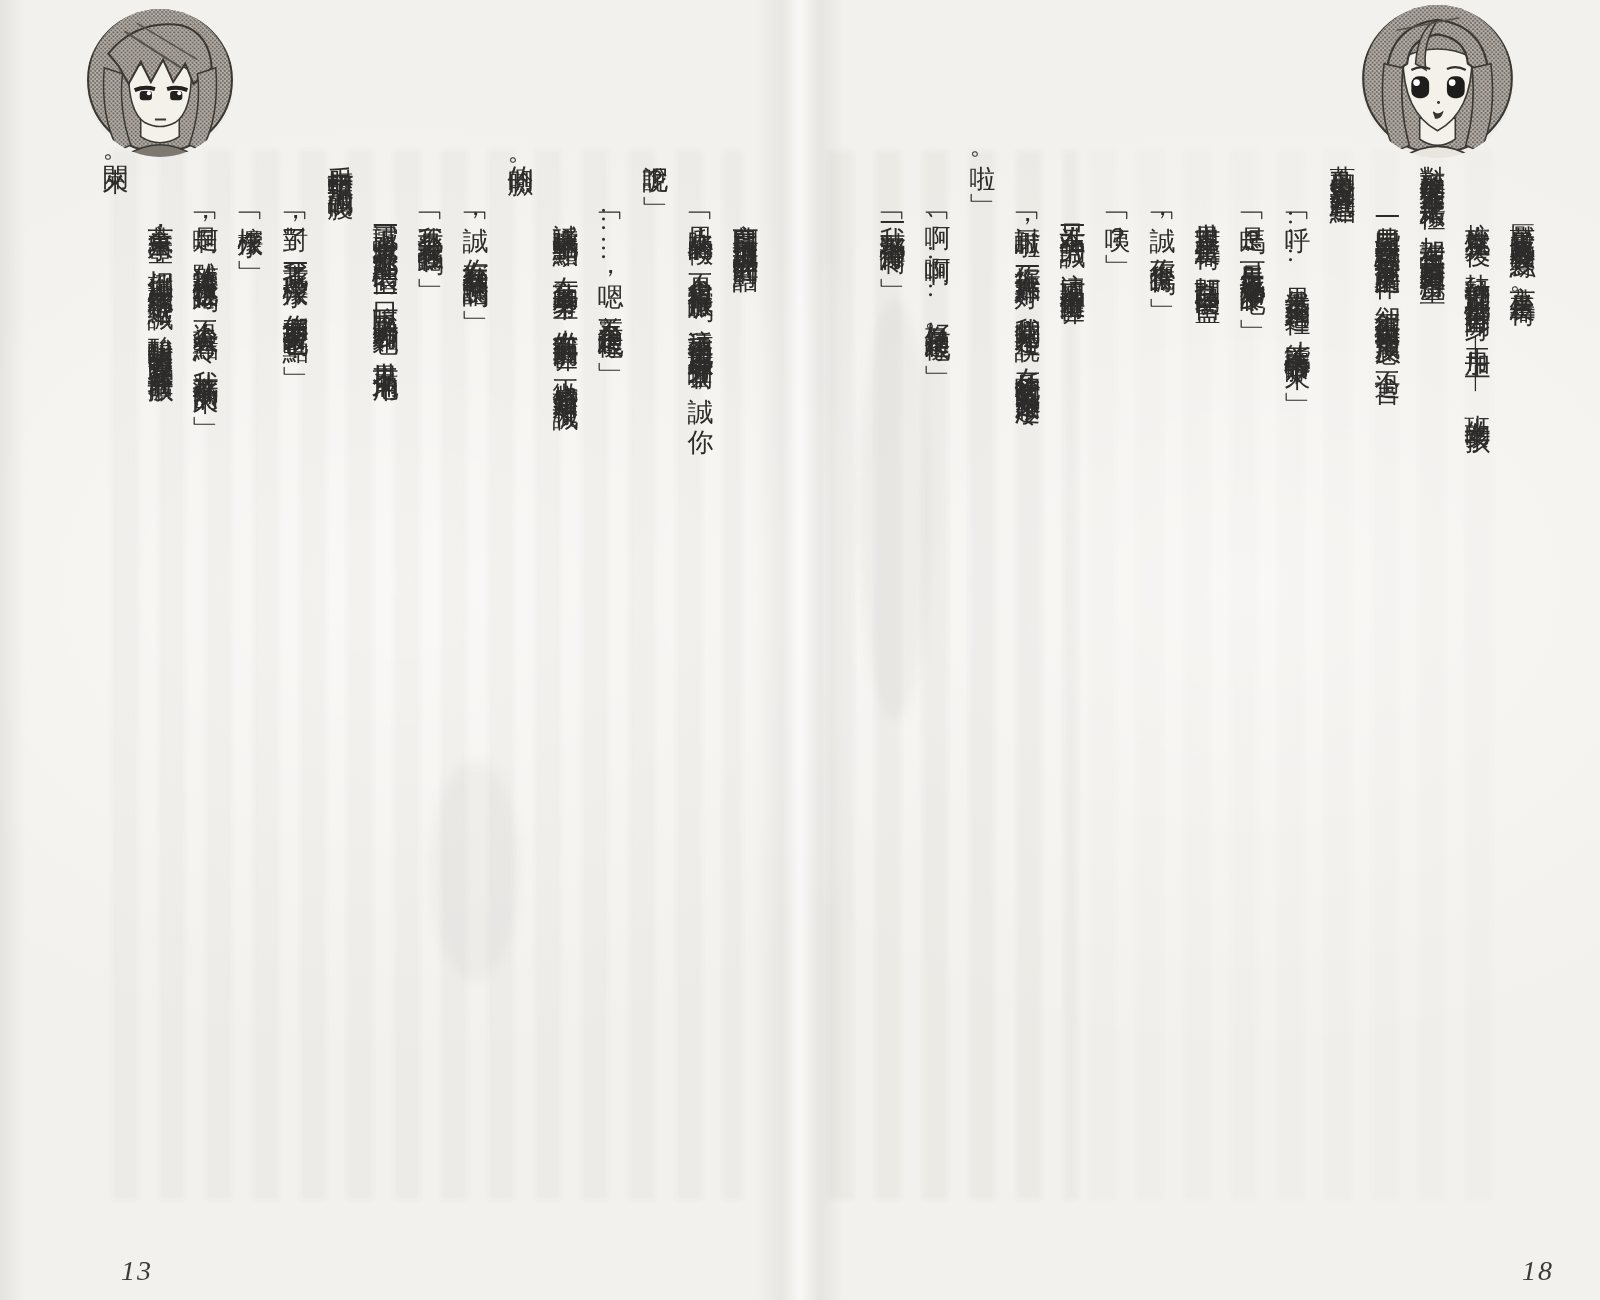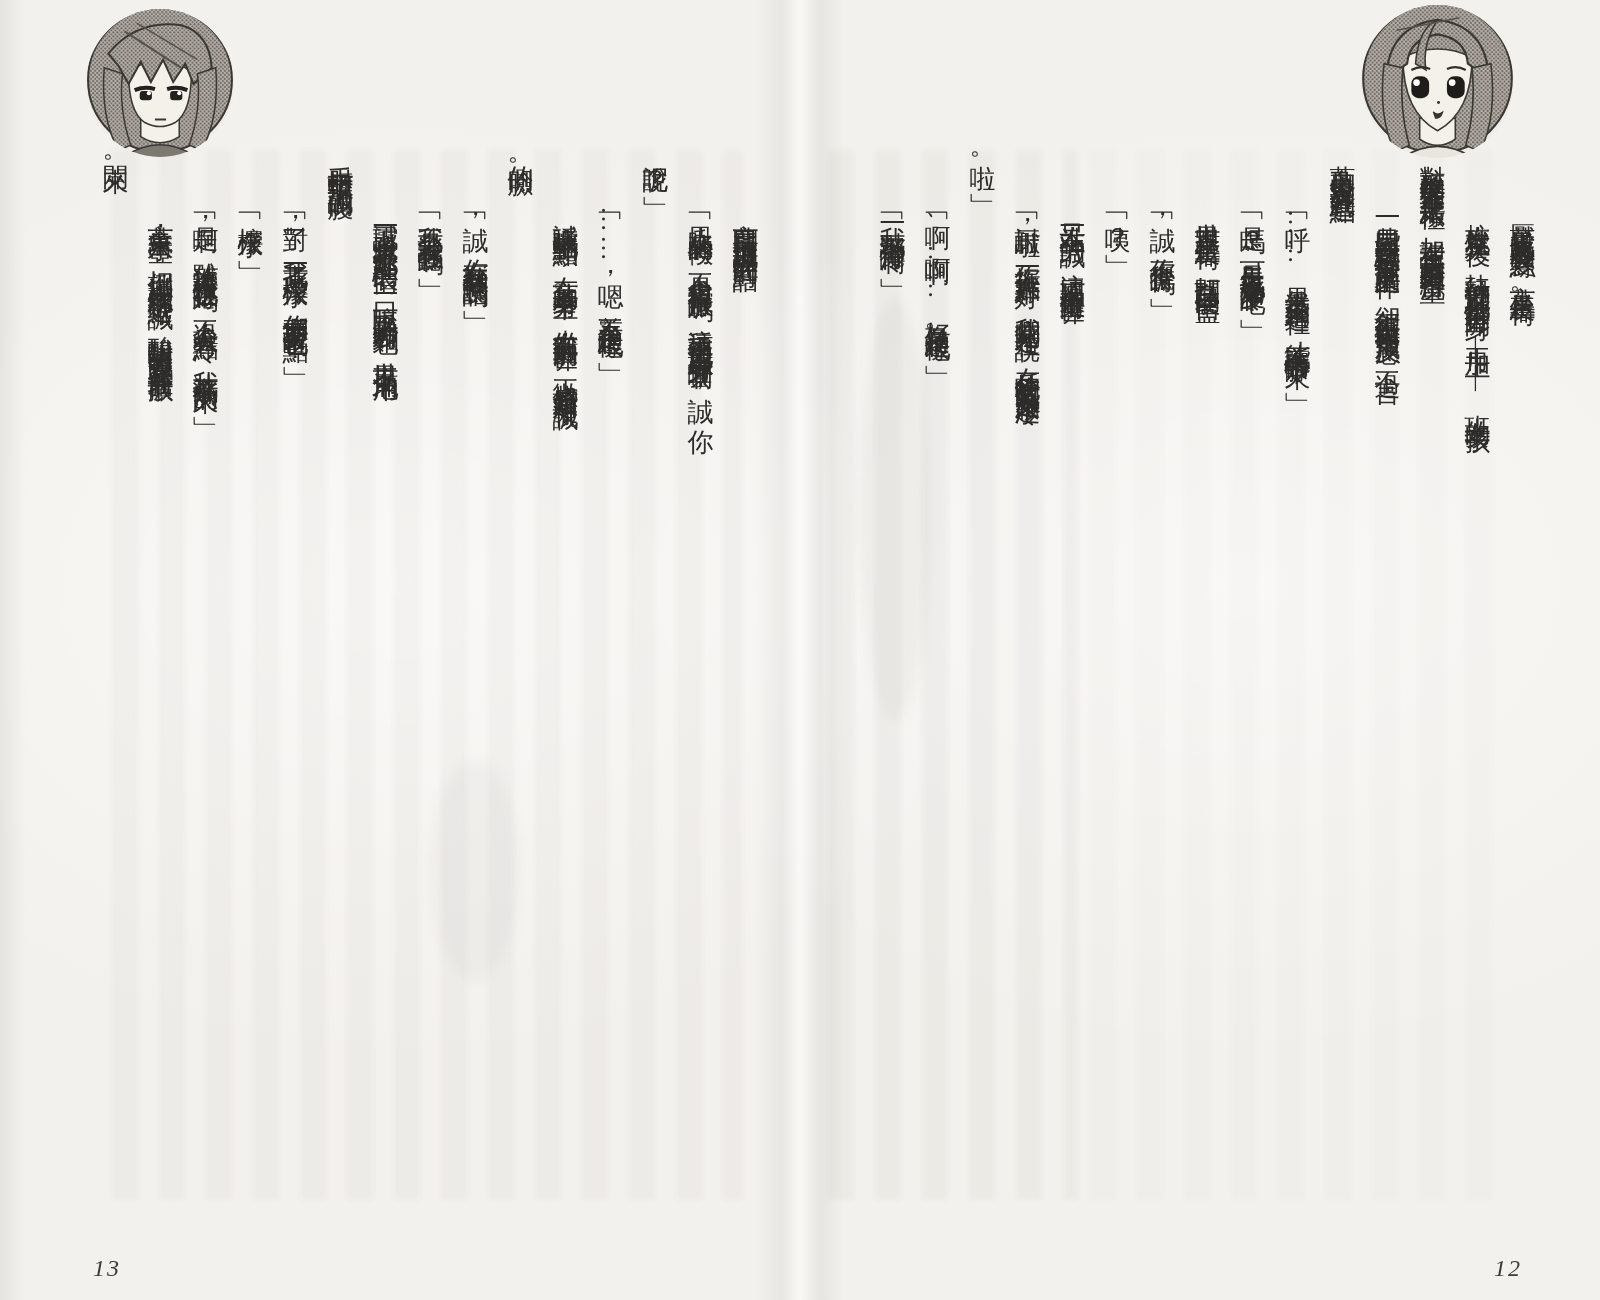--- a/index.html
+++ b/index.html
@@ -46,21 +46,21 @@
     color:#2d2c2a;
     text-rendering:optimizeLegibility;
   }
   .vblock.left-page-text{left:93px;}
   .vblock.right-page-text{left:870px;}
   .col{white-space:nowrap;}
   .col[data-indent="yes"]{text-indent:58px;}
 
   .page-number{
     position:absolute;top:1255px;
-    font-style:italic;font-size:24px;color:#3c3b39;letter-spacing:2px;
+    font-style:italic;font-size:28px;color:#3c3b39;letter-spacing:2px;margin-left:28px;
   }
   .page-number.pn-left{left:93px;}
   .page-number.pn-right{left:1494px;}
 
   .avatar{position:absolute;}
   .avatar.av-left{left:84px;top:7px;width:152px;height:152px;}
   .avatar.av-right{left:1359px;top:3px;width:157px;height:157px;}
   .avatar svg{width:100%;height:100%;display:block;}
 </style>
 </head>
@@ -176,15 +176,15 @@
     <div class="col" data-indent="yes">誠露出一臉「真受不了妳耶」的表情，一口咬下手中的炒麵麵包。世界不滿地用</div>
     <div class="col" data-indent="no">手肘輕輕頂了下誠的側腹。</div>
     <div class="col" data-indent="yes">「對了，我煮了一些檸檬水，你們要不要也喝一點？」</div>
     <div class="col" data-indent="yes">「檸檬水？」</div>
     <div class="col" data-indent="yes">「是啊，雖然冰檸檬水也很好喝，不過今天有點冷，我才準備熱的來。」</div>
     <div class="col" data-indent="yes">言葉拿出水壺，把倒滿檸檬水的杯子遞給誠。酸酸甜甜的香氣立即在鼻腔前擴散</div>
     <div class="col" data-indent="no">開來。</div>
   </div>
 
   <div class="page-number pn-left">13</div>
-  <div class="page-number pn-right">12</div>
+  <div class="page-number pn-right">18</div>
 
 </div>
 
 </body></html>

